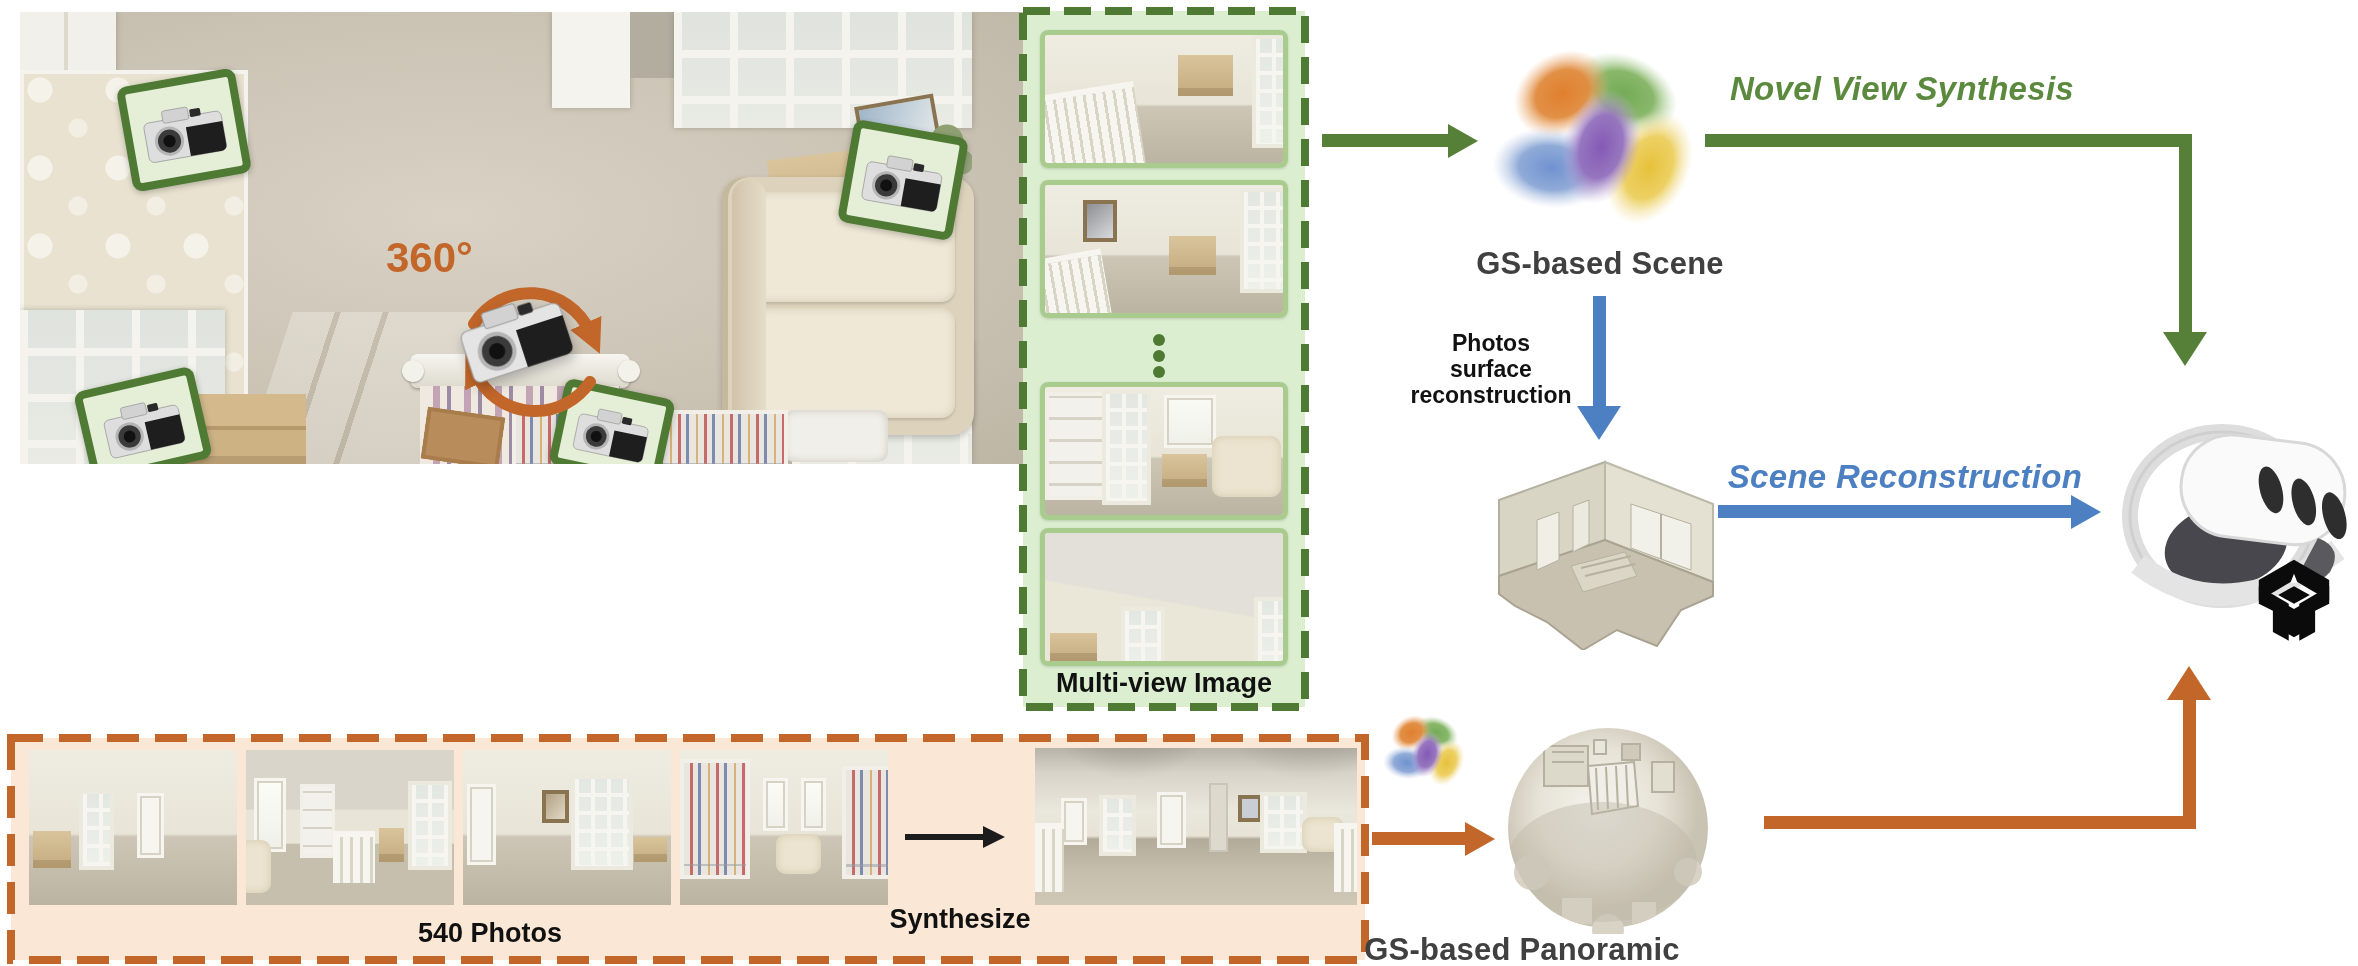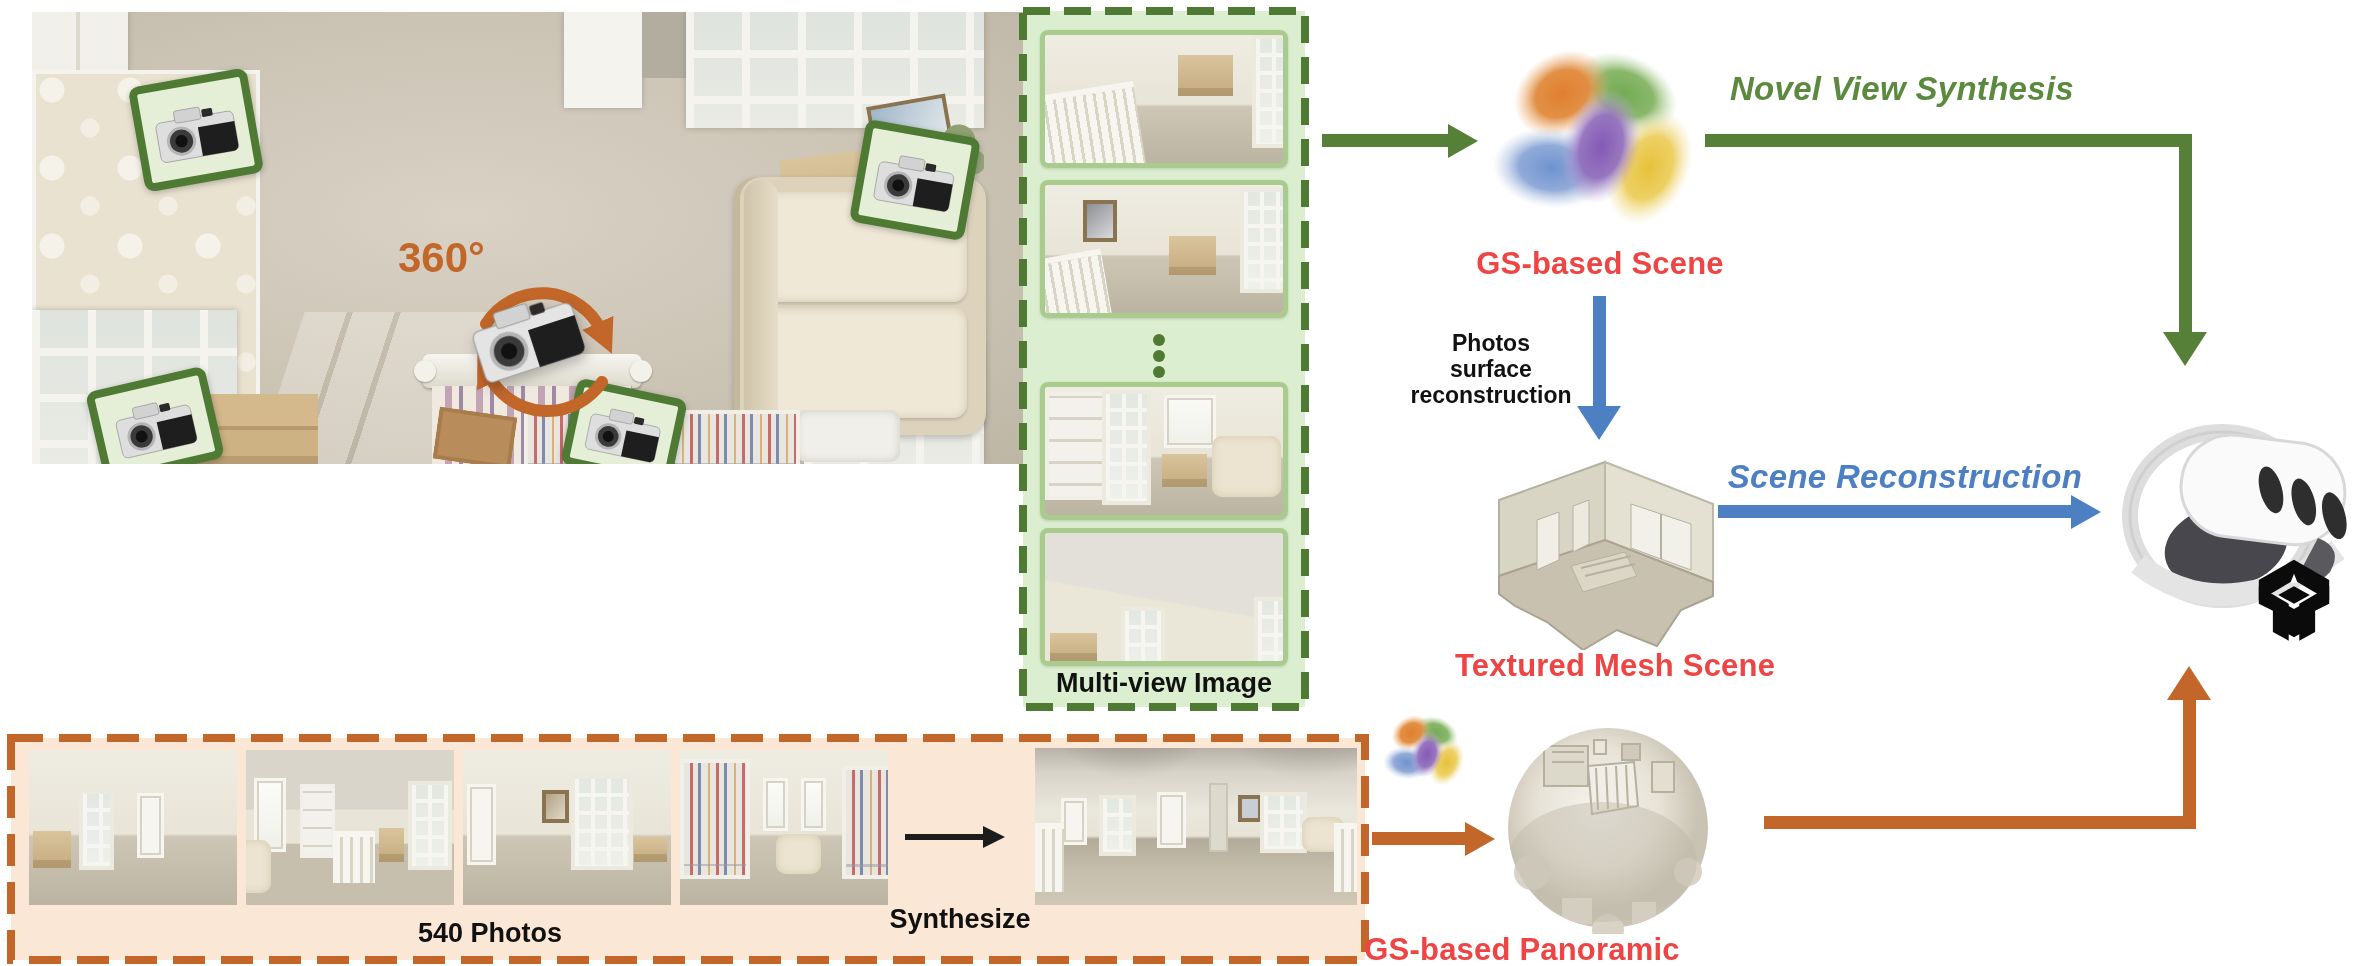--- a/index.html
+++ b/index.html
@@ -1,38 +1,38 @@
 <!DOCTYPE html>
 <html><head>
 <meta charset="utf-8">
 <style>
   html,body{margin:0;padding:0;background:#ffffff;font-family:"Liberation Sans",sans-serif;}
   #canvas{position:relative;width:2358px;height:966px;background:#ffffff;overflow:hidden;}
   .abs{position:absolute;}
   
-  .caption{position:absolute;font-weight:bold;color:#ef4444;font-size:31px;text-align:center;letter-spacing:.2px;}
+  .caption{position:absolute;font-weight:bold;color:#404040;font-size:31px;text-align:center;letter-spacing:.2px;}
   .small-caption{position:absolute;font-weight:bold;color:#111;font-size:27px;text-align:center;}
   .flow-label{position:absolute;font-weight:bold;font-style:italic;font-size:33px;text-align:center;letter-spacing:.3px;}
   .green-t{color:#5b8a3e;} .blue-t{color:#4d80c3;} .orange-t{color:#c2662a;}
   .proc-label{position:absolute;font-weight:bold;color:#111;font-size:23px;line-height:26px;text-align:center;white-space:pre-line;}
   .deg-label{position:absolute;font-weight:bold;color:#c2662a;font-size:42px;}
   
   .hline{position:absolute;height:13px;}
   .vline{position:absolute;width:13px;}
   .green-bg{background:#567f38;} .blue-bg{background:#4d80c3;} .orange-bg{background:#c2662a;}
   .tri{position:absolute;width:0;height:0;}
   .tri-right-green{border-top:17px solid transparent;border-bottom:17px solid transparent;border-left:30px solid #567f38;}
   .tri-right-blue{border-top:17px solid transparent;border-bottom:17px solid transparent;border-left:30px solid #4d80c3;}
   .tri-right-orange{border-top:17px solid transparent;border-bottom:17px solid transparent;border-left:30px solid #c2662a;}
   .tri-down-green{border-left:22px solid transparent;border-right:22px solid transparent;border-top:34px solid #567f38;}
   .tri-down-blue{border-left:22px solid transparent;border-right:22px solid transparent;border-top:34px solid #4d80c3;}
   .tri-up-orange{border-left:22px solid transparent;border-right:22px solid transparent;border-bottom:34px solid #c2662a;}
   .tri-right-black{border-top:11px solid transparent;border-bottom:11px solid transparent;border-left:22px solid #1c1c1c;}
   
-  #room{left:20px;top:12px;width:1032px;height:452px;background:radial-gradient(ellipse at 42% 45%,#d9d2c5 0%,#cbc3b4 55%,#bdb5a4 100%);overflow:hidden;margin-left:12px;}
+  #room{left:20px;top:12px;width:1032px;height:452px;background:radial-gradient(ellipse at 42% 45%,#d9d2c5 0%,#cbc3b4 55%,#bdb5a4 100%);overflow:hidden;}
   .white-block{position:absolute;background:#f4f3ee;box-shadow:0 0 6px rgba(90,85,70,.35);}
   .win-grid{background:
      linear-gradient(90deg,#f4f3ee 0 8px,transparent 8px) 0 0/56px 100% repeat-x,
      linear-gradient(0deg,#f4f3ee 0 8px,transparent 8px) 0 0/100% 46px repeat-y,
      linear-gradient(#dfe3de,#e9ebe4);}
   .wallpaper{position:absolute;background:
      radial-gradient(circle at 20px 20px,rgba(255,255,255,.55) 0 12px,transparent 13px) 0 0/78px 78px,
      radial-gradient(circle at 58px 58px,rgba(255,255,255,.4) 0 9px,transparent 10px) 0 0/78px 78px,#e9e2d0;
      box-shadow:inset 0 0 0 4px #f4f3ee;}
   .cam-frame{position:absolute;background:#e5efd7;border:8px solid #4f7a33;border-radius:10px;display:flex;align-items:center;justify-content:center;box-shadow:0 2px 6px rgba(0,0,0,.25);}
@@ -256,21 +256,20 @@
     <polygon points="120,18 228,60 228,138 120,96" fill="#e4e1d2" stroke="#bdb9a8" stroke-width="2"></polygon>
     <path d="M14 132 L120 96 L228 138 L228 152 L196 166 L172 202 L132 186 L98 206 L62 178 L30 162 L14 150 Z" fill="#c8c1af" stroke="#aaa392" stroke-width="2"></path>
     <polygon points="52,76 74,68 74,116 52,126" fill="#f0eee5" stroke="#b5b1a0"></polygon>
     <polygon points="88,62 104,56 104,100 88,108" fill="#eceade" stroke="#b5b1a0"></polygon>
     <polygon points="146,60 206,80 206,126 146,104" fill="#f1f0e9" stroke="#b5b1a0"></polygon>
     <line x1="176" y1="70" x2="176" y2="115" stroke="#b5b1a0" stroke-width="2"></line>
     <polygon points="86,122 140,108 152,132 98,148" fill="#dcd6c6" stroke="#b5b1a0"></polygon>
     <line x1="96" y1="124" x2="146" y2="112" stroke="#b5b1a0" stroke-width="2"></line>
     <line x1="100" y1="132" x2="150" y2="120" stroke="#b5b1a0" stroke-width="2"></line>
   </svg>
-  <div class="caption" style="left:1450px;top:648px;width:330px;">Textured Mesh Scene</div>
 
   <div class="flow-label blue-t" style="left:1705px;top:458px;width:400px;">Scene Reconstruction</div>
   <div class="hline blue-bg" style="left:1718px;top:505px;width:355px;"></div>
   <div class="tri tri-right-blue" style="left:2071px;top:495px;"></div>
 
   <svg class="abs" style="left:2122px;top:418px;" width="232" height="210" viewBox="0 0 232 210">
     <ellipse cx="100" cy="98" rx="92" ry="84" fill="none" stroke="#dddddd" stroke-width="16"></ellipse>
     <ellipse cx="100" cy="98" rx="92" ry="84" fill="none" stroke="#cfcfcf" stroke-width="3"></ellipse>
     <ellipse cx="104" cy="128" rx="62" ry="42" fill="#47474d" transform="rotate(-12 104 128)"></ellipse>
     <g transform="rotate(7 150 80)">

